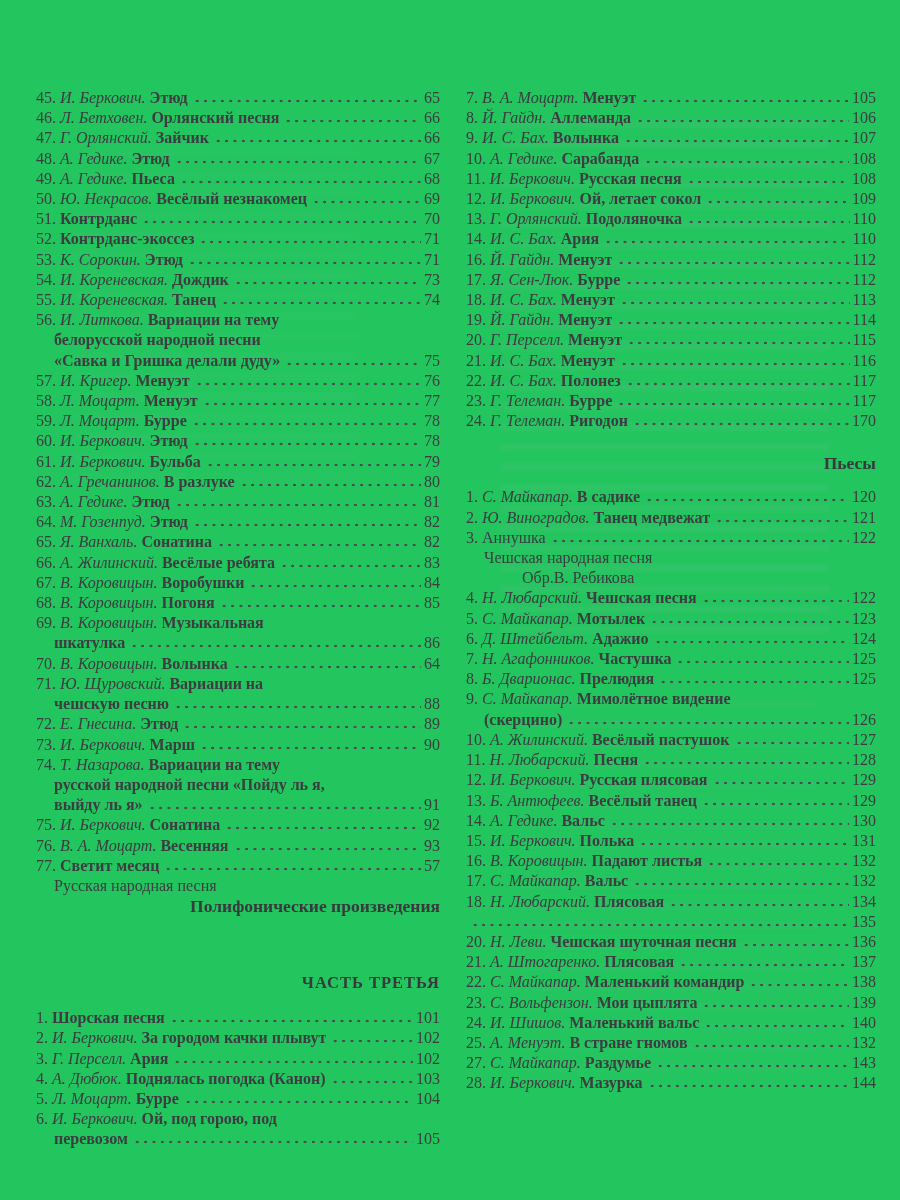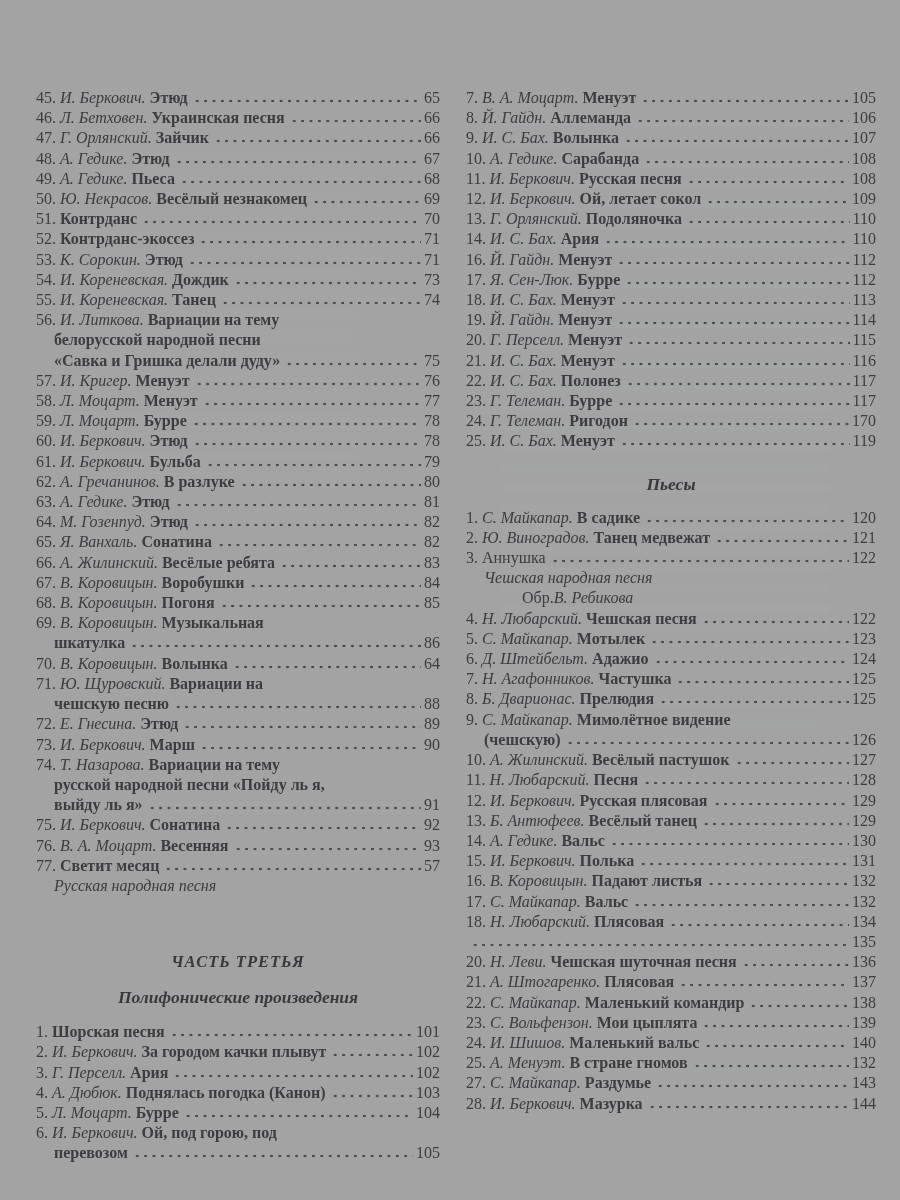--- a/index.html
+++ b/index.html
@@ -1,19 +1,19 @@
 <!DOCTYPE html>
 <html><head>
 <meta charset="utf-8">
 <style>
   html,body{margin:0;padding:0;background:#ffffff;}
   .page{
     position:relative;
     width:900px;height:1200px;
-    background:#a3a3a3;
+    background:#22c55e;
     font-family:"Liberation Serif","DejaVu Serif",serif;
     color:#3c3c41;
     overflow:hidden;
   }
   .columns{
     position:absolute;
     top:88px;left:36px;right:24px;
     display:flex;gap:26px;
   }
   .col{width:404px;}
@@ -32,23 +32,23 @@
   .dots{
     flex:1 1 10px;min-width:8px;height:4px;
     margin:0 3px 0 5px;
     background-image:radial-gradient(circle at 50% 50%, #4b4b50 1.25px, rgba(0,0,0,0) 1.55px);
     background-size:8.4px 4px;
     background-repeat:repeat-x;
     background-position:left bottom;
   }
   .pg{white-space:nowrap;}
   .row.note{font-size:16px;line-height:20.2px;}
-  .note .it{font-style:italic;}
+  .note .it{}
   .note .plain{font-style:normal;margin-left:38px;}
-  .heading{font-weight:bold;text-align:center;color:#38383d;font-style:italic;}
+  .heading{font-weight:bold;text-align:right;color:#38383d;}
   .h-part{font-size:16.5px;letter-spacing:1px;margin:56px 0 15px;}
   .h-sub{font-size:17.5px;margin:0 0 14px;}
   .h-pieces{font-size:17.5px;margin:22px 0 13px;}
   
   .bleed{
     position:absolute;pointer-events:none;
     background:repeating-linear-gradient(180deg,
       rgba(176,189,196,0.18) 0px, rgba(176,189,196,0.18) 8px,
       rgba(0,0,0,0) 8px, rgba(0,0,0,0) 20.2px);
     filter:blur(2.2px);
@@ -66,21 +66,21 @@
   <div class="bleed b2"></div>
   <div class="bleed b3"></div>
   <div class="columns">
     <div class="col left">
         <div class="row">
           <span class="txt"><span class="num">45.</span> <span class="author">И. Беркович.</span> <span class="title">Этюд</span></span>
           <span class="dots"></span>
           <span class="pg">65</span>
         </div>
         <div class="row">
-          <span class="txt"><span class="num">46.</span> <span class="author">Л. Бетховен.</span> <span class="title">Украинская песня</span></span>
+          <span class="txt"><span class="num">46.</span> <span class="author">Л. Бетховен.</span> <span class="title">Орлянский песня</span></span>
           <span class="dots"></span>
           <span class="pg">66</span>
         </div>
         <div class="row">
           <span class="txt"><span class="num">47.</span> <span class="author">Г. Орлянский.</span> <span class="title">Зайчик</span></span>
           <span class="dots"></span>
           <span class="pg">66</span>
         </div>
         <div class="row">
           <span class="txt"><span class="num">48.</span> <span class="author">А. Гедике.</span> <span class="title">Этюд</span></span>
@@ -246,22 +246,22 @@
           <span class="pg">93</span>
         </div>
         <div class="row">
           <span class="txt"><span class="num">77.</span> <span class="title">Светит месяц</span></span>
           <span class="dots"></span>
           <span class="pg">57</span>
         </div>
         <div class="row note">
           <span class="it">Русская народная песня</span>
         </div>
+        <div class="heading h-sub">Полифонические произведения</div>
         <div class="heading h-part">ЧАСТЬ ТРЕТЬЯ</div>
-        <div class="heading h-sub">Полифонические произведения</div>
         <div class="row">
           <span class="txt"><span class="num">1.</span> <span class="title">Шорская песня</span></span>
           <span class="dots"></span>
           <span class="pg">101</span>
         </div>
         <div class="row">
           <span class="txt"><span class="num">2.</span> <span class="author">И. Беркович.</span> <span class="title">За городом качки плывут</span></span>
           <span class="dots"></span>
           <span class="pg">102</span>
         </div>
@@ -367,25 +367,20 @@
         </div>
         <div class="row">
           <span class="txt"><span class="num">23.</span> <span class="author">Г. Телеман.</span> <span class="title">Бурре</span></span>
           <span class="dots"></span>
           <span class="pg">117</span>
         </div>
         <div class="row">
           <span class="txt"><span class="num">24.</span> <span class="author">Г. Телеман.</span> <span class="title">Ригодон</span></span>
           <span class="dots"></span>
           <span class="pg">170</span>
-        </div>
-        <div class="row">
-          <span class="txt"><span class="num">25.</span> <span class="author">И. С. Бах.</span> <span class="title">Менуэт</span></span>
-          <span class="dots"></span>
-          <span class="pg">119</span>
         </div>
         <div class="heading h-pieces">Пьесы</div>
         <div class="row">
           <span class="txt"><span class="num">1.</span> <span class="author">С. Майкапар.</span> <span class="title">В садике</span></span>
           <span class="dots"></span>
           <span class="pg">120</span>
         </div>
         <div class="row">
           <span class="txt"><span class="num">2.</span> <span class="author">Ю. Виноградов.</span> <span class="title">Танец медвежат</span></span>
           <span class="dots"></span>
@@ -425,21 +420,21 @@
         </div>
         <div class="row">
           <span class="txt"><span class="num">8.</span> <span class="author">Б. Дварионас.</span> <span class="title">Прелюдия</span></span>
           <span class="dots"></span>
           <span class="pg">125</span>
         </div>
         <div class="row">
           <span class="txt"><span class="num">9.</span> <span class="author">С. Майкапар.</span> <span class="title">Мимолётное видение</span></span>
         </div>
         <div class="row cont">
-          <span class="txt"><span class="title">(чешскую)</span></span>
+          <span class="txt"><span class="title">(скерцино)</span></span>
           <span class="dots"></span>
           <span class="pg">126</span>
         </div>
         <div class="row">
           <span class="txt"><span class="num">10.</span> <span class="author">А. Жилинский.</span> <span class="title">Весёлый пастушок</span></span>
           <span class="dots"></span>
           <span class="pg">127</span>
         </div>
         <div class="row">
           <span class="txt"><span class="num">11.</span> <span class="author">Н. Любарский.</span> <span class="title">Песня</span></span>

